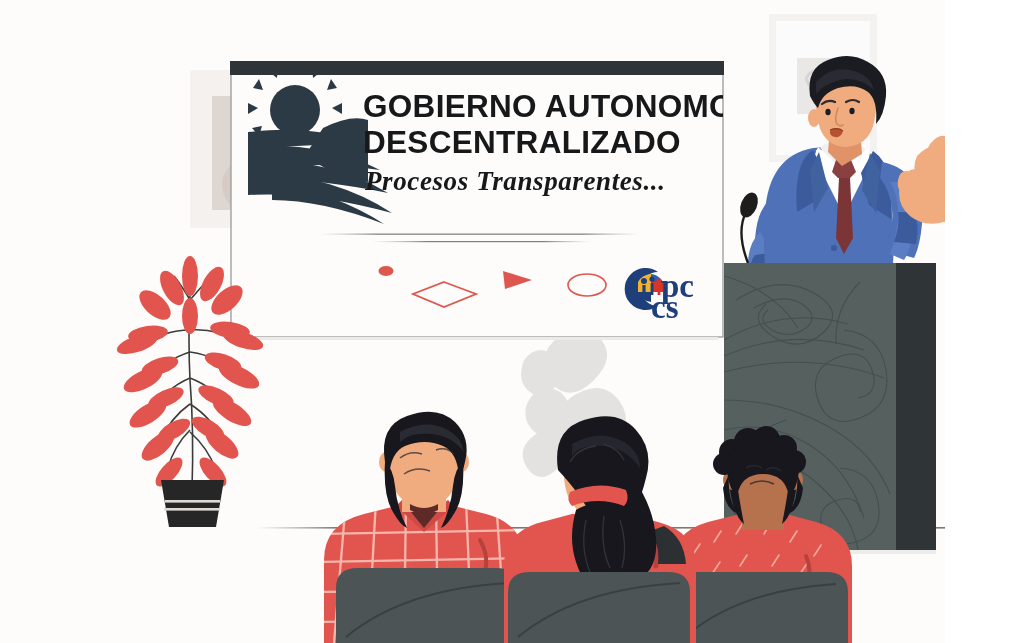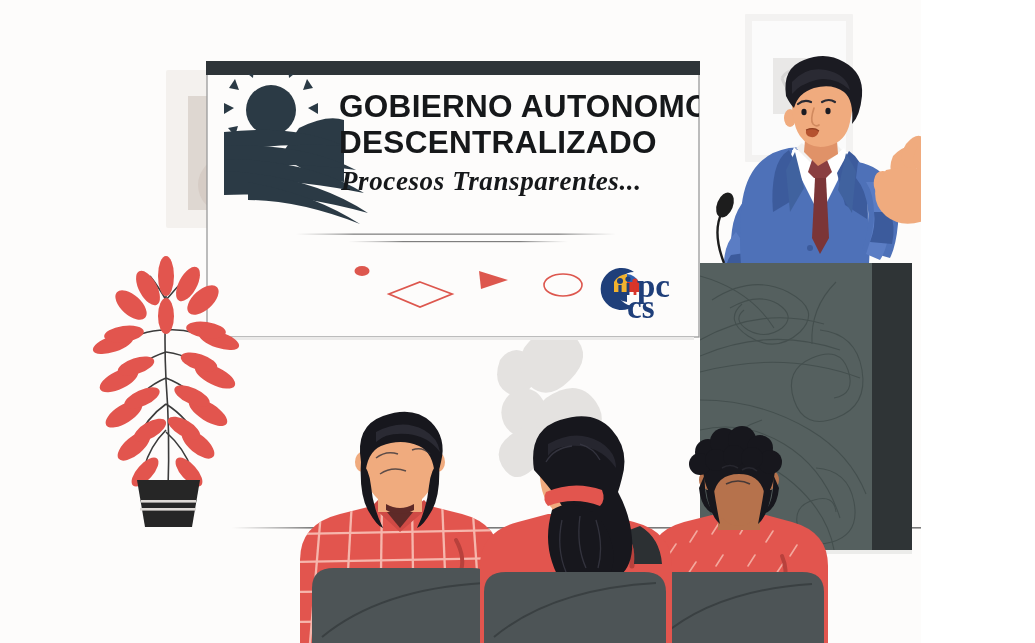--- a/index.html
+++ b/index.html
@@ -7,20 +7,21 @@
   body{
     background:#ffffff;
     font-family:"Liberation Sans", sans-serif;
   }
   #stage{
     position:relative;
     width:921px;
     height:643px;
     overflow:hidden;
     background:#fdfcfb;
+    padding-left:24px;
   }
   #stage svg{display:block;}
 </style>
 </head>
 <body>
 
 <div id="stage">
 <svg width="1035" height="643" viewBox="0 0 1035 643" xmlns="http://www.w3.org/2000/svg">
 
   <defs>

